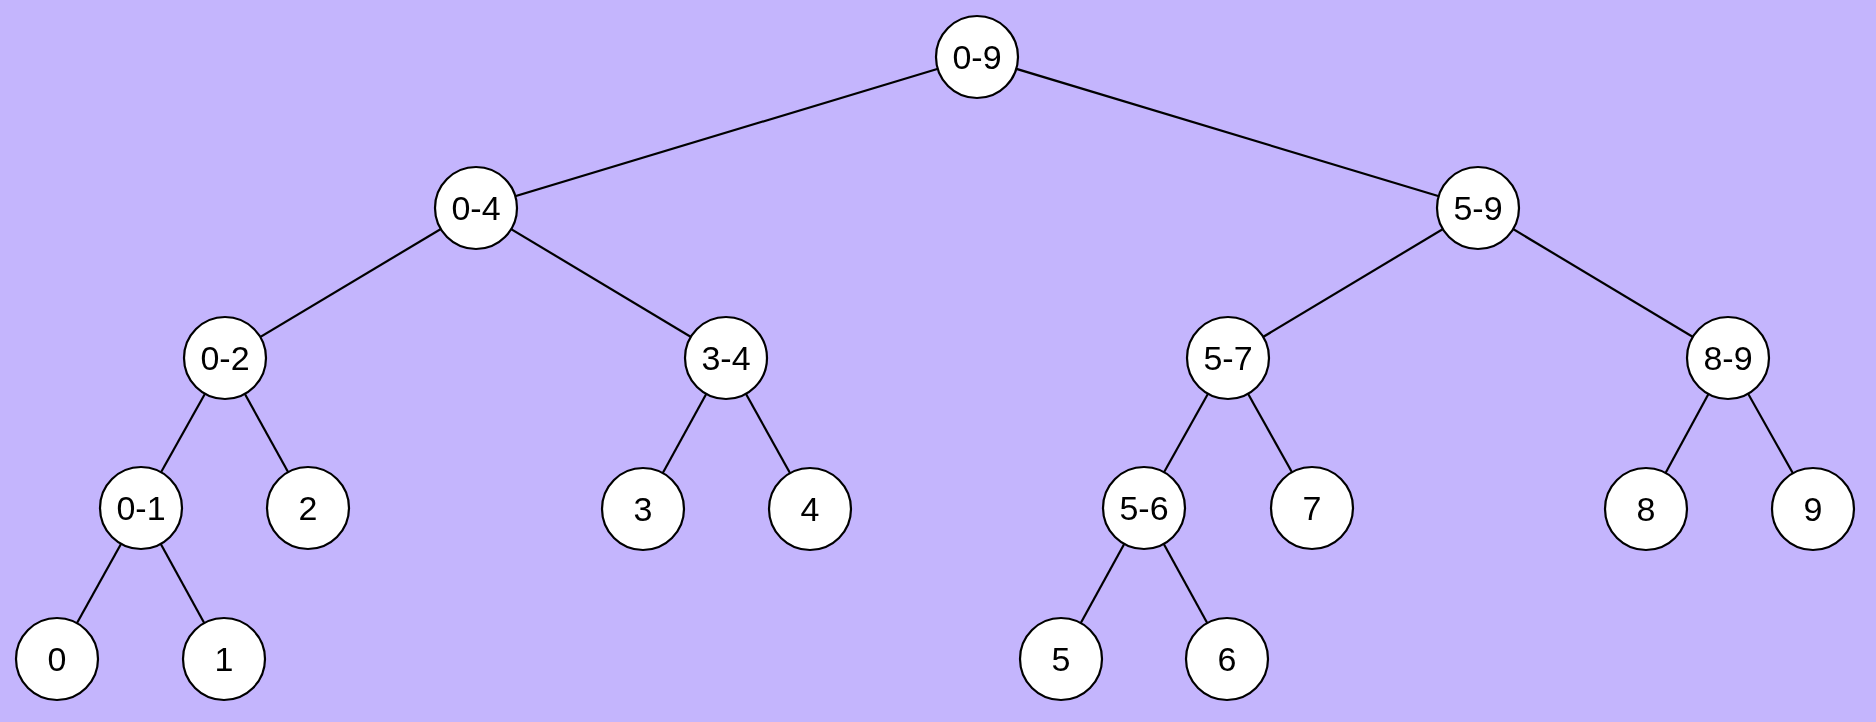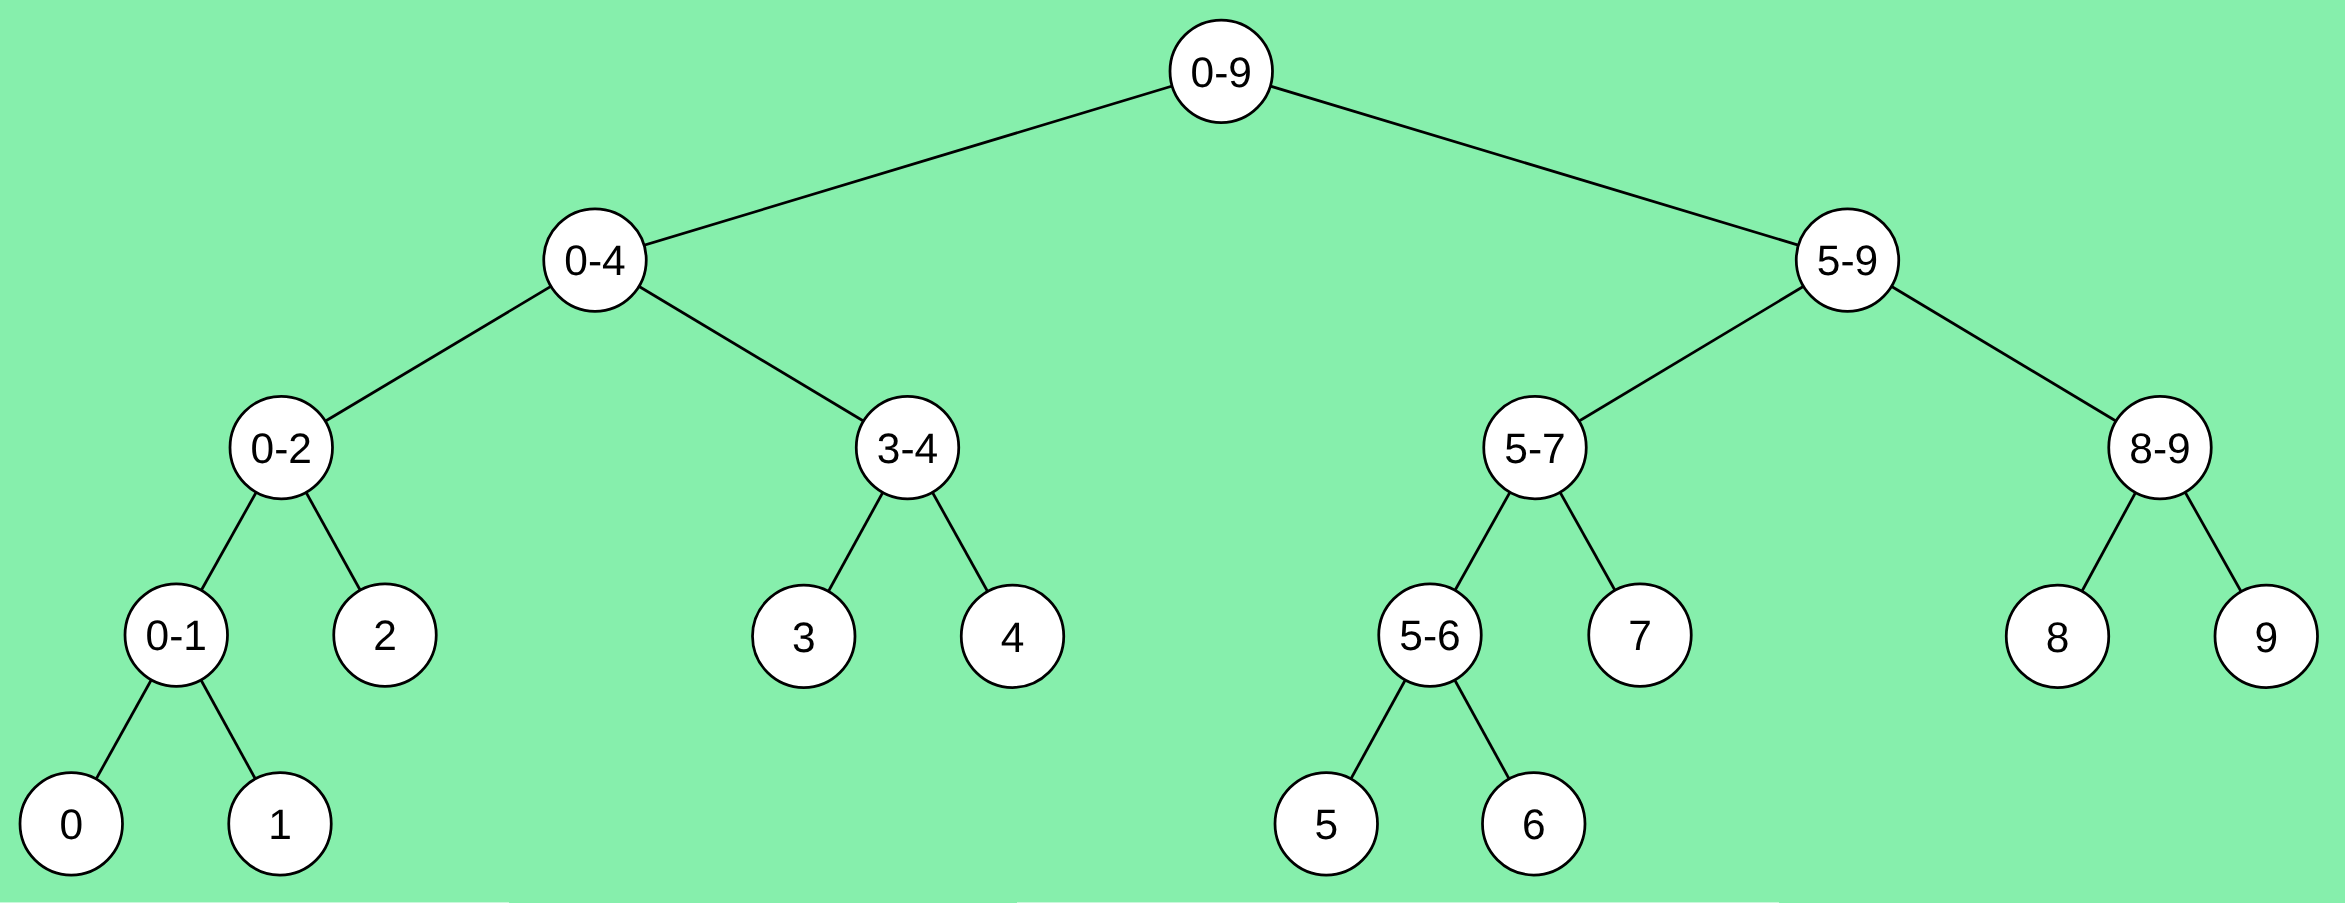--- a/index.html
+++ b/index.html
@@ -4,21 +4,21 @@
 <style>
   html, body {
     margin: 0;
     padding: 0;
     background: #ffffff;
   }
   .canvas-wrap {
     position: relative;
     width: 1876px;
     height: 722px;
-    background: #86efac;
+    background: #c4b5fd;
     overflow: hidden;
   }
   svg text {
     font-family: "Liberation Sans", "DejaVu Sans", sans-serif;
   }
 </style>
 </head>
 <body>
 
 <div class="canvas-wrap">

